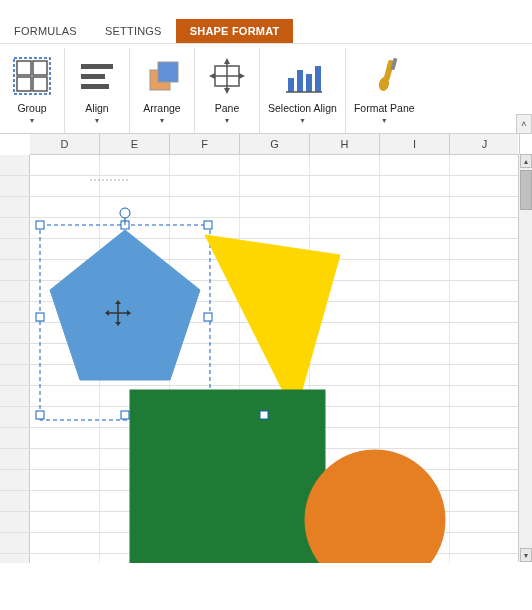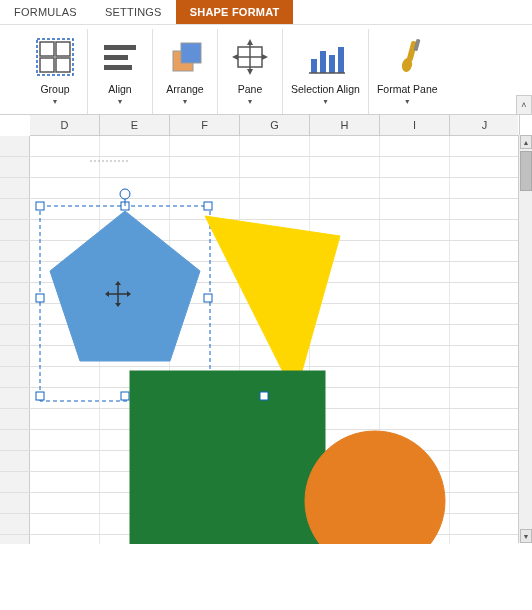--- a/index.html
+++ b/index.html
@@ -1,40 +1,40 @@
 <!DOCTYPE html>
 <html><head>
   <meta charset="utf-8">
   <style>
     * { margin: 0; padding: 0; box-sizing: border-box; }
     body { font-family: 'Segoe UI', Arial, sans-serif; font-size: 11px; background: #fff; width: 532px; height: 610px; overflow: hidden; }
 
     
-    .ribbon { background: #fff; border-bottom: 1px solid #d0d0d0; }
+    .ribbon { background: #fff; border-bottom: 1px solid #d0d0d0; margin-top: 19px; }
     .ribbon-tabs { display: flex; background: #fff; }
     .ribbon-tab {
       padding: 6px 14px;
       font-size: 11px;
       color: #444;
       cursor: pointer;
       border: none;
       background: transparent;
       text-transform: uppercase;
       font-weight: 400;
       letter-spacing: 0.02em;
     }
     .ribbon-tab.active {
       color: #fff;
       background: #c55a11;
       font-weight: 600;
     }
     .ribbon-content {
       display: flex;
       align-items: stretch;
-      padding: 4px 6px 0 23px;
+      padding: 4px 6px 0 0;
       min-height: 90px;
       border-top: 1px solid #e0e0e0;
     }
     .ribbon-group {
       display: flex;
       flex-direction: column;
       align-items: center;
       justify-content: flex-start;
       padding: 4px 8px;
       border-right: 1px solid #e0e0e0;

